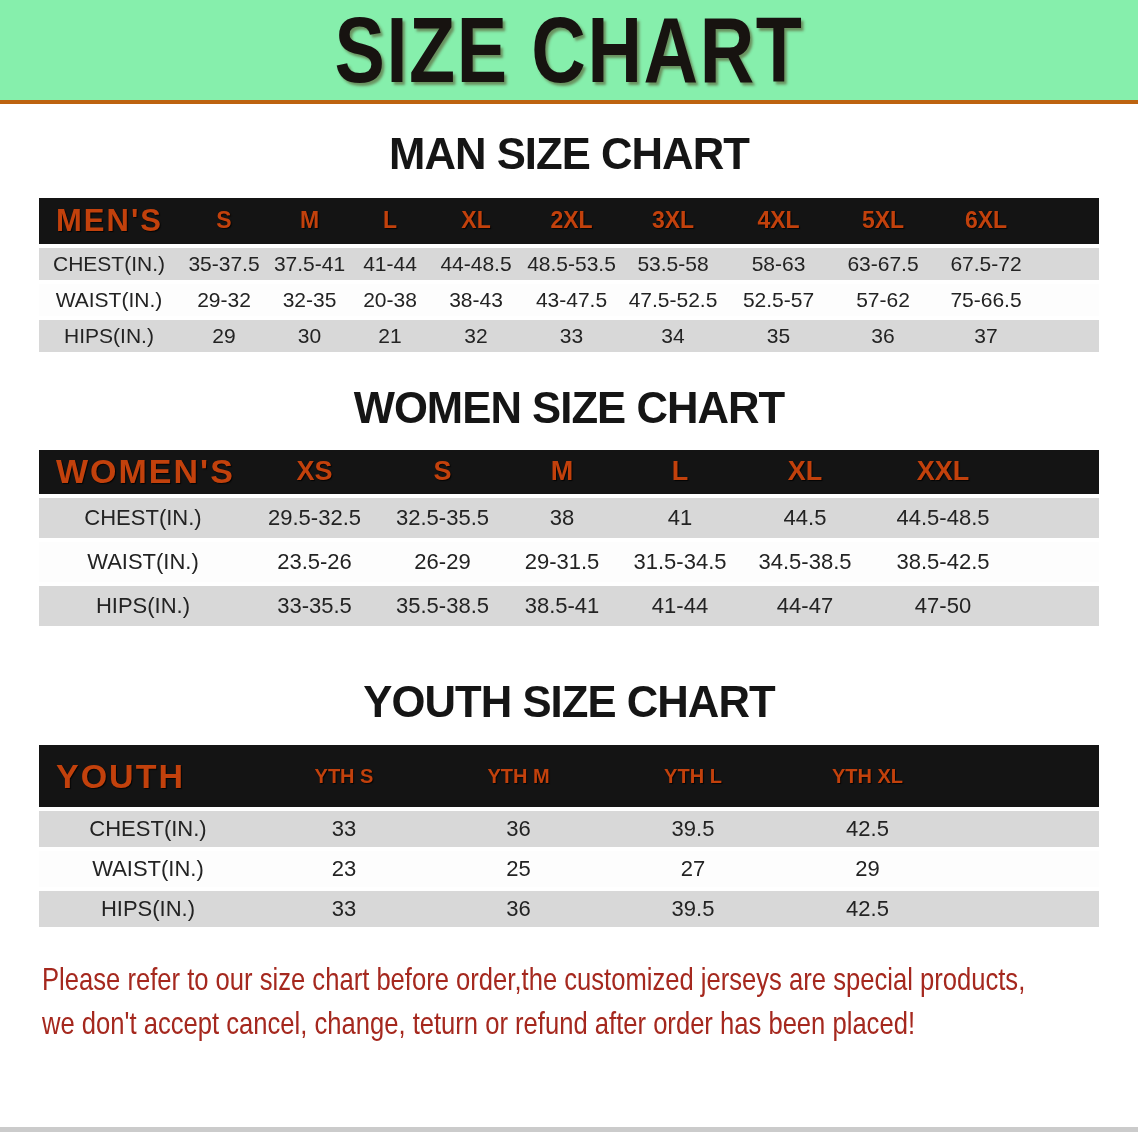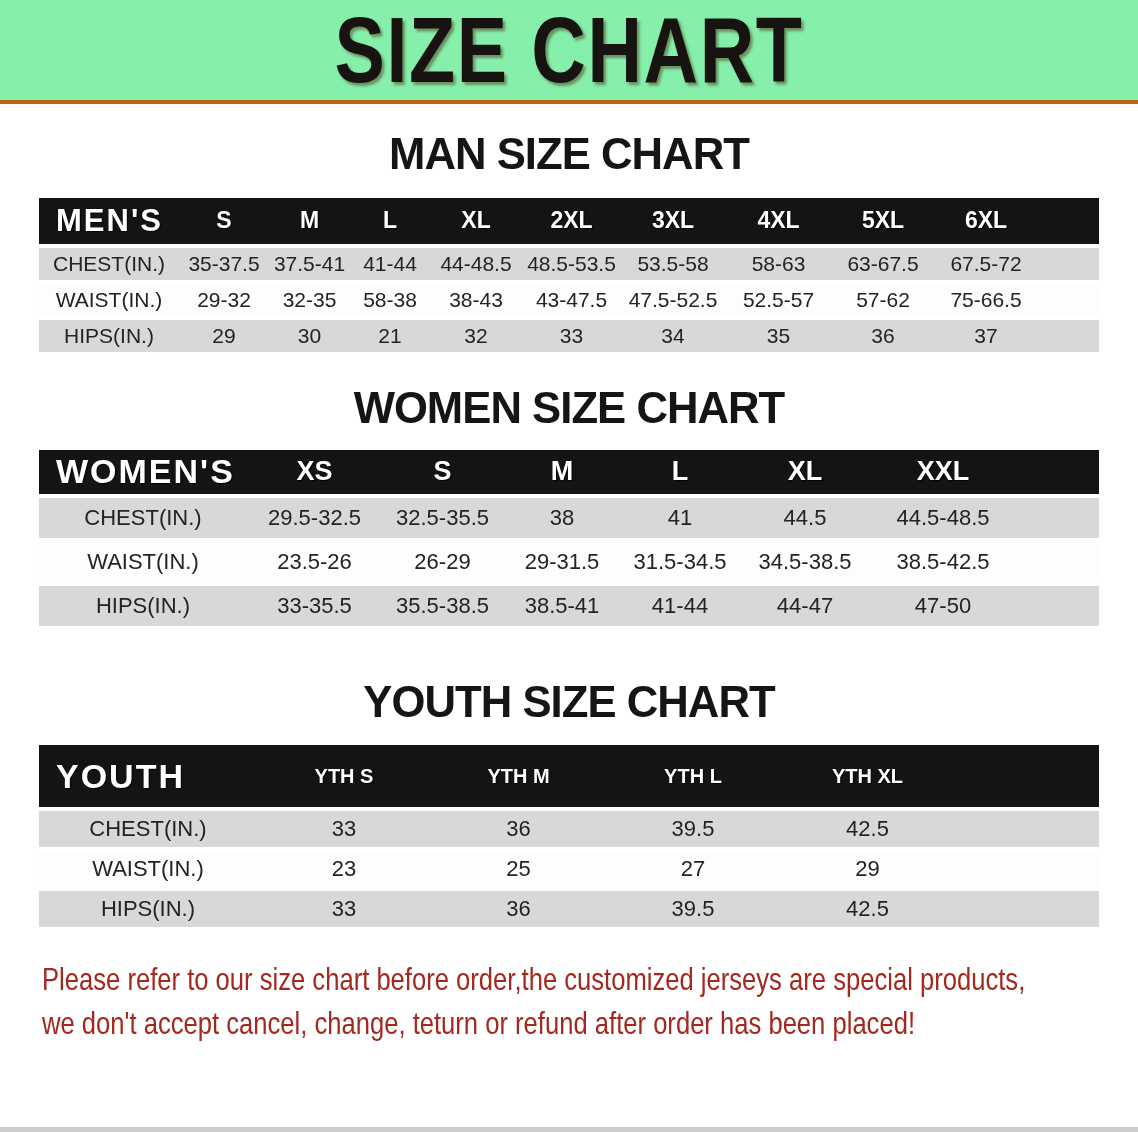--- a/index.html
+++ b/index.html
@@ -31,21 +31,21 @@
   .h-youth{margin-top:46px;}
   
   table.size-table{
     border-collapse:separate;border-spacing:0 4px;
     table-layout:fixed;margin-left:39px;
   }
   .m-men{margin-top:14px;}
   .m-women{margin-top:12px;}
   .m-youth{margin-top:14px;}
   thead th{
-    background:#141414;color:#ffffff;font-weight:700;
+    background:#141414;color:#c2410c;font-weight:700;
     text-align:center;padding:0;overflow:hidden;
     text-shadow:1px 1px 1px rgba(0,0,0,0.8);
   }
   th.corner{text-align:left;padding-left:17px;letter-spacing:2px;}
   tbody td{
     text-align:center;color:#232323;padding:0;overflow:hidden;
   }
   tbody tr:nth-child(odd) td{background:#D8D8D8;}
   tbody tr:nth-child(even) td{background:#FDFDFD;}
   
@@ -120,21 +120,21 @@
         <td class="val">53.5-58</td>
         <td class="val">58-63</td>
         <td class="val">63-67.5</td>
         <td class="val">67.5-72</td>
         <td class="val filler"></td>
       </tr>
       <tr>
         <td class="rlabel">WAIST(IN.)</td>
         <td class="val">29-32</td>
         <td class="val">32-35</td>
-        <td class="val">58-38</td>
+        <td class="val">20-38</td>
         <td class="val">38-43</td>
         <td class="val">43-47.5</td>
         <td class="val">47.5-52.5</td>
         <td class="val">52.5-57</td>
         <td class="val">57-62</td>
         <td class="val">75-66.5</td>
         <td class="val filler"></td>
       </tr>
       <tr>
         <td class="rlabel">HIPS(IN.)</td>

